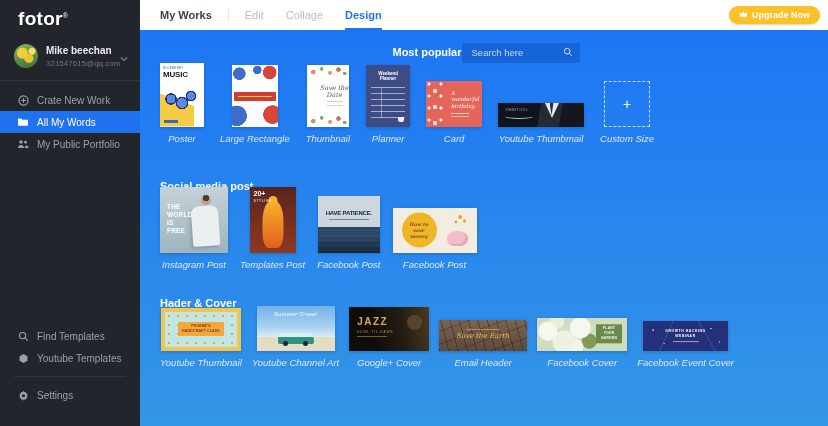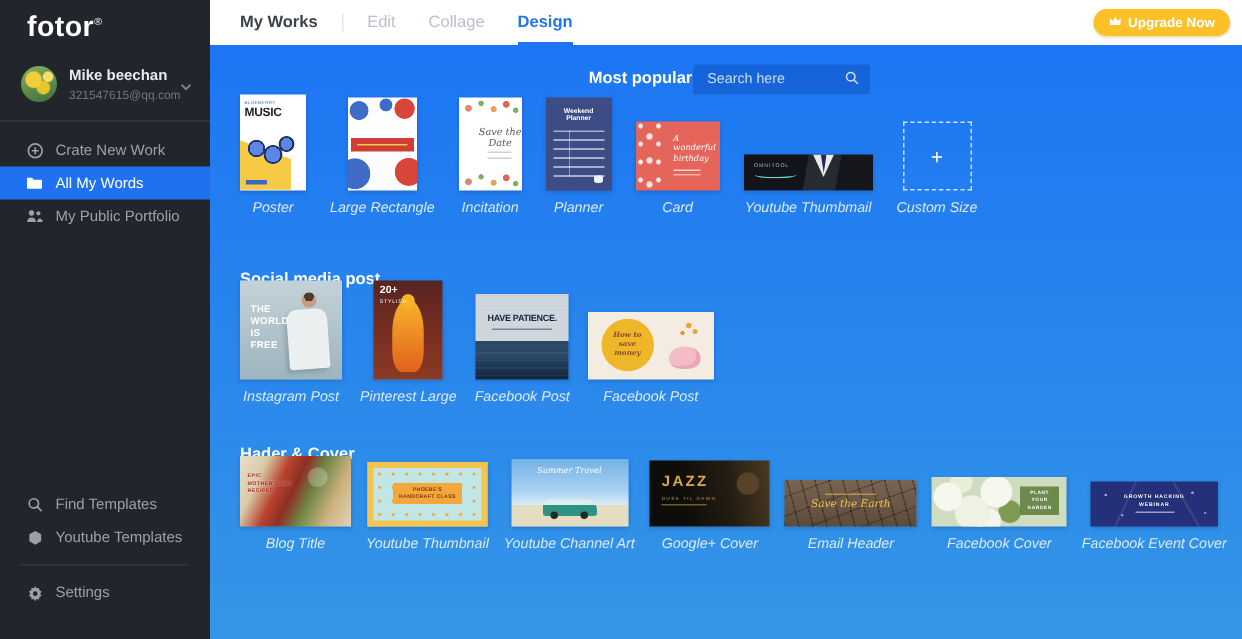--- a/index.html
+++ b/index.html
@@ -360,21 +360,21 @@
         </div>
         <div class="cell">
           <div class="th t-rect"></div>
           <div class="tlabel">Large Rectangle</div>
         </div>
         <div class="cell">
           <div class="th t-invite">
             <span class="script pre">Save the
 Date</span>
           </div>
-          <div class="tlabel">Incitation</div>
+          <div class="tlabel">Thumbnail</div>
         </div>
         <div class="cell">
           <div class="th t-planner">
             <span class="ptitle pre">Weekend
 Planner</span>
           </div>
           <div class="tlabel">Planner</div>
         </div>
         <div class="cell">
           <div class="th t-card">
@@ -406,49 +406,41 @@
 IS
 FREE</span>
           </div>
           <div class="tlabel">Instagram Post</div>
         </div>
         <div class="cell">
           <div class="th t-pin">
             <span class="big">20+</span>
             <span class="small">STYLISH</span>
           </div>
-          <div class="tlabel">Pinterest Large</div>
+          <div class="tlabel">Templates Post</div>
         </div>
         <div class="cell">
           <div class="th t-fb1">
             <span class="ftitle">HAVE PATIENCE.</span>
           </div>
           <div class="tlabel">Facebook Post</div>
         </div>
         <div class="cell">
           <div class="th t-fb2">
             <span class="script pre">How to
 save
 money</span>
           </div>
           <div class="tlabel">Facebook Post</div>
         </div>
       </div>
 
       <div class="sec-title mt2">Hader &amp; Cover</div>
       <div class="row row3">
         <div class="cell">
-          <div class="th t-blog">
-            <span class="btitle pre">EPIC
-MOTHER'S DAY
-RECIPES</span>
-          </div>
-          <div class="tlabel">Blog Title</div>
-        </div>
-        <div class="cell">
           <div class="th t-ytt">
             <span class="ytitle pre">PHOEBE'S
 HANDCRAFT CLASS</span>
           </div>
           <div class="tlabel">Youtube Thumbnail</div>
         </div>
         <div class="cell">
           <div class="th t-yca">
             <span class="script">Summer Travel</span>
             <div class="car"></div>

